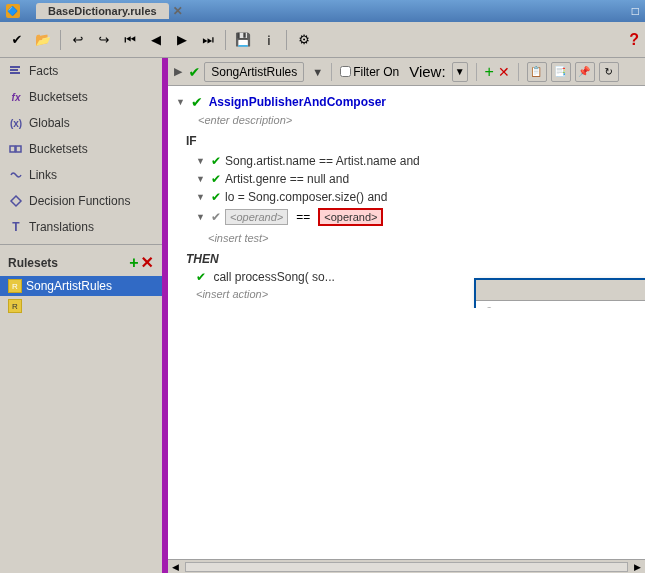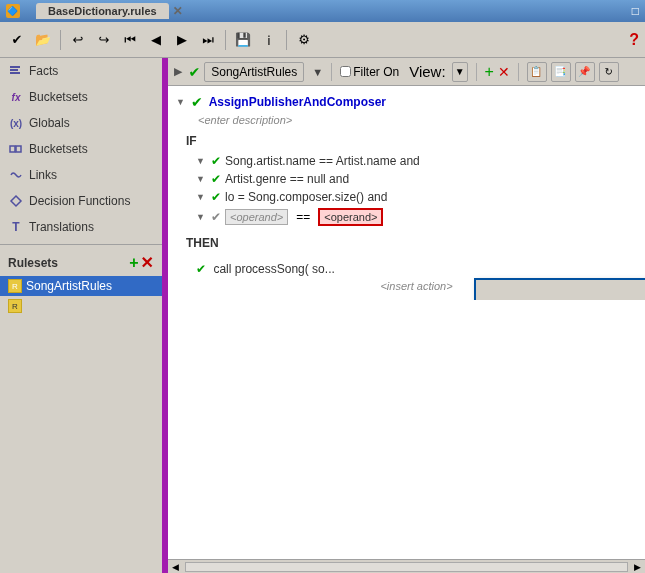--- a/index.html
+++ b/index.html
@@ -141,21 +141,21 @@
 
     .if-label { font-weight: bold; color: #333; margin-left: 8px; margin-bottom: 4px; }
     .condition-line { display: flex; align-items: center; padding: 2px 0 2px 20px; gap: 4px; font-size: 12px; }
     .condition-text { color: #333; }
     .operand-box { background: #ffd4d4; border: 2px solid #cc0000; padding: 1px 4px; font-size: 11px; color: #333; cursor: pointer; }
     .operand-placeholder { background: #e8e8e8; border: 1px solid #aaa; padding: 1px 4px; font-size: 11px; color: #888; font-style: italic; cursor: pointer; }
     .insert-test { color: #888; font-style: italic; margin-left: 24px; margin-top: 2px; cursor: pointer; font-size: 11px; }
 
     .then-label { font-weight: bold; color: #333; margin-left: 8px; margin-top: 6px; margin-bottom: 4px; }
     .action-line { margin-left: 20px; font-size: 12px; color: #333; }
-    .insert-action { color: #888; font-style: italic; margin-left: 20px; margin-top: 2px; cursor: pointer; font-size: 11px; text-align: center; }
+    .insert-action { color: #888; font-style: italic; margin-left: 20px; margin-top: 2px; cursor: pointer; font-size: 11px; }
 
     
     .dropdown-popup {
       position: absolute;
       top: 192px;
       left: 306px;
       width: 192px;
       background: white;
       border: 2px solid #0050a0;
       box-shadow: 3px 3px 6px rgba(0,0,0,0.3);
@@ -343,22 +343,23 @@
             <span style="color:#00a000;">✔</span>
             <span class="condition-text">lo = Song.composer.size() and</span>
           </div>
           <div class="condition-line">
             <span class="collapse-arrow" style="margin-right:2px;">▼</span>
             <span style="color:#888;">✔</span>
             <span class="operand-placeholder">&lt;operand&gt;</span>
             <span style="margin:0 4px;">==</span>
             <span class="operand-box">&lt;operand&gt;</span>
           </div>
-
-          <div class="then-label" style="font-weight:bold; margin-left:10px; margin-top:8px; margin-bottom:12px;">THEN</div>
+          <div class="insert-test" style="margin-left:32px; margin-top:4px; margin-bottom:4px;">&lt;insert test&gt;</div>
+
+          <div class="then-label" style="font-weight:bold; margin-left:10px; margin-top:8px; margin-bottom:4px;font-style:italic;">THEN</div>
           <div class="action-line">
             <span style="color:#00a000; margin-right:4px;">✔</span>
             <span>call processSong( so...</span>
           </div>
           <div class="insert-action" style="margin-left:20px; margin-top:4px;">&lt;insert action&gt;</div>
 
           <div class="dropdown-popup">
             <div class="dropdown-header">
               <span style="font-size:12px; cursor:pointer;">📋</span>
             </div>

